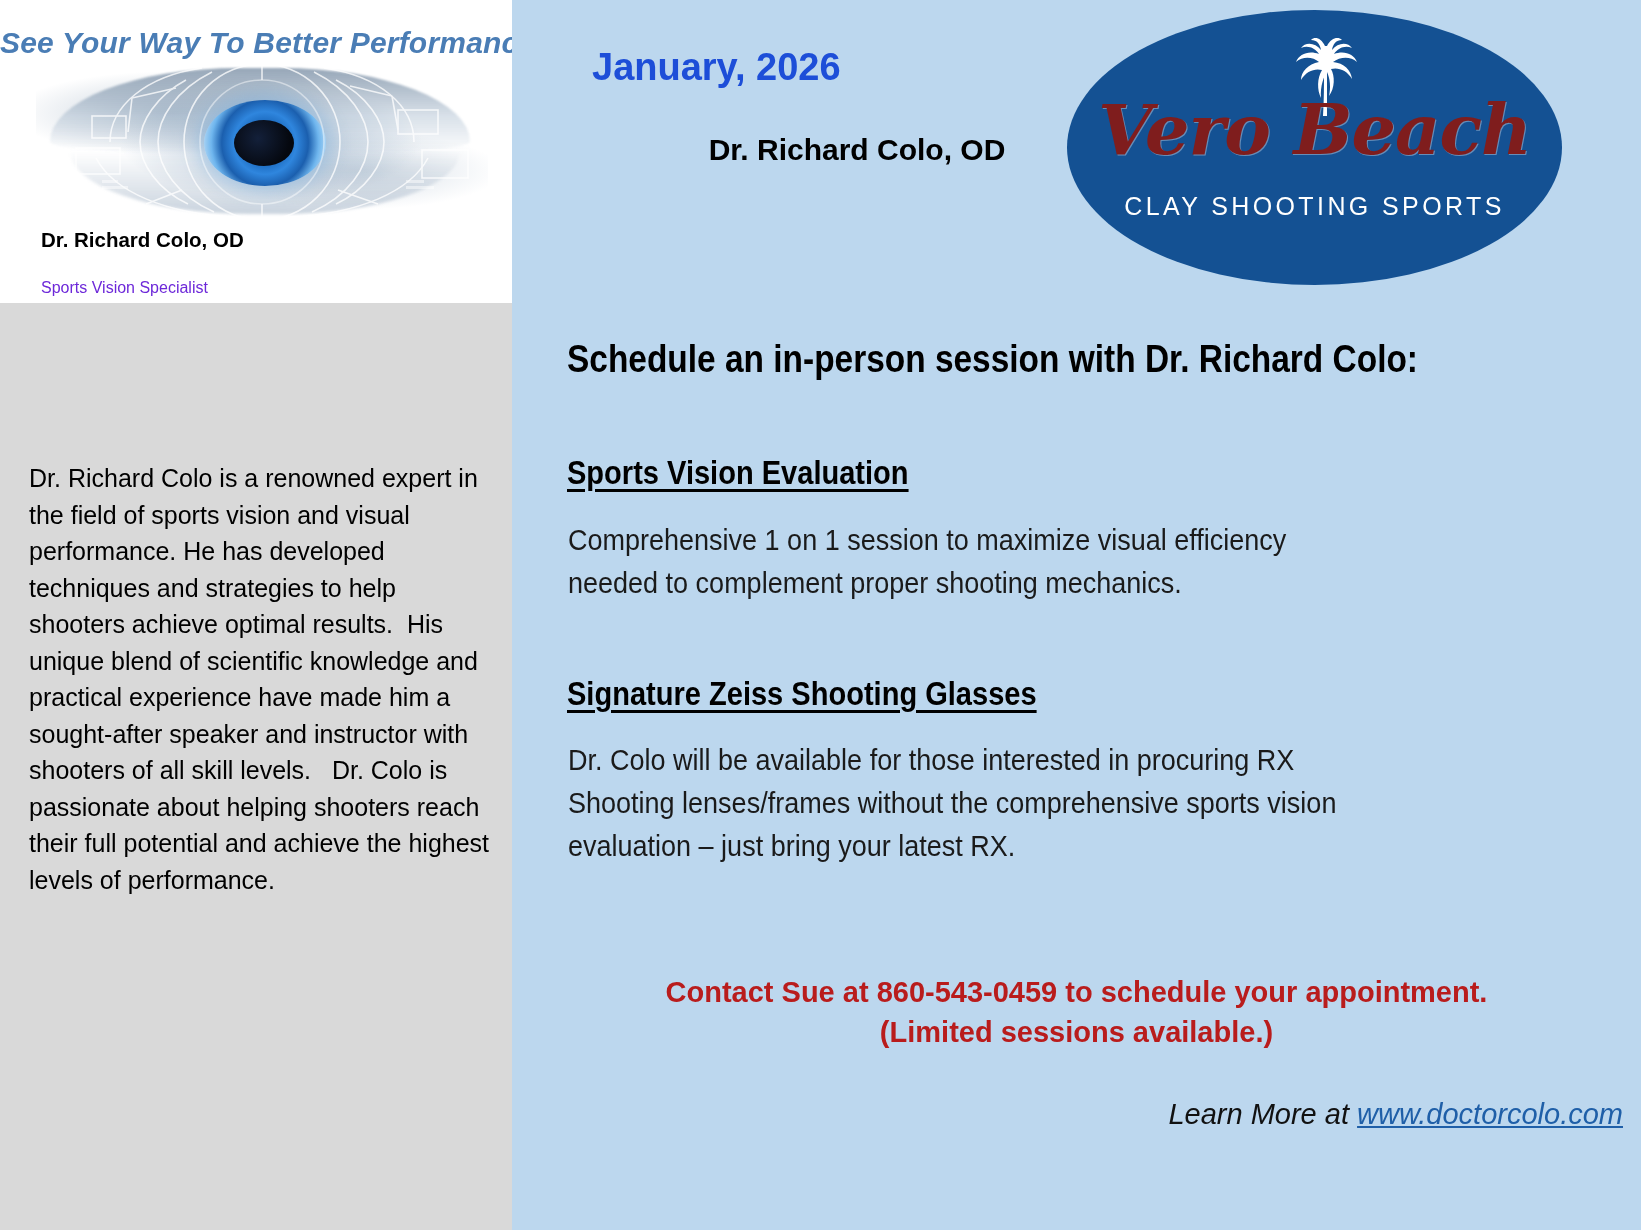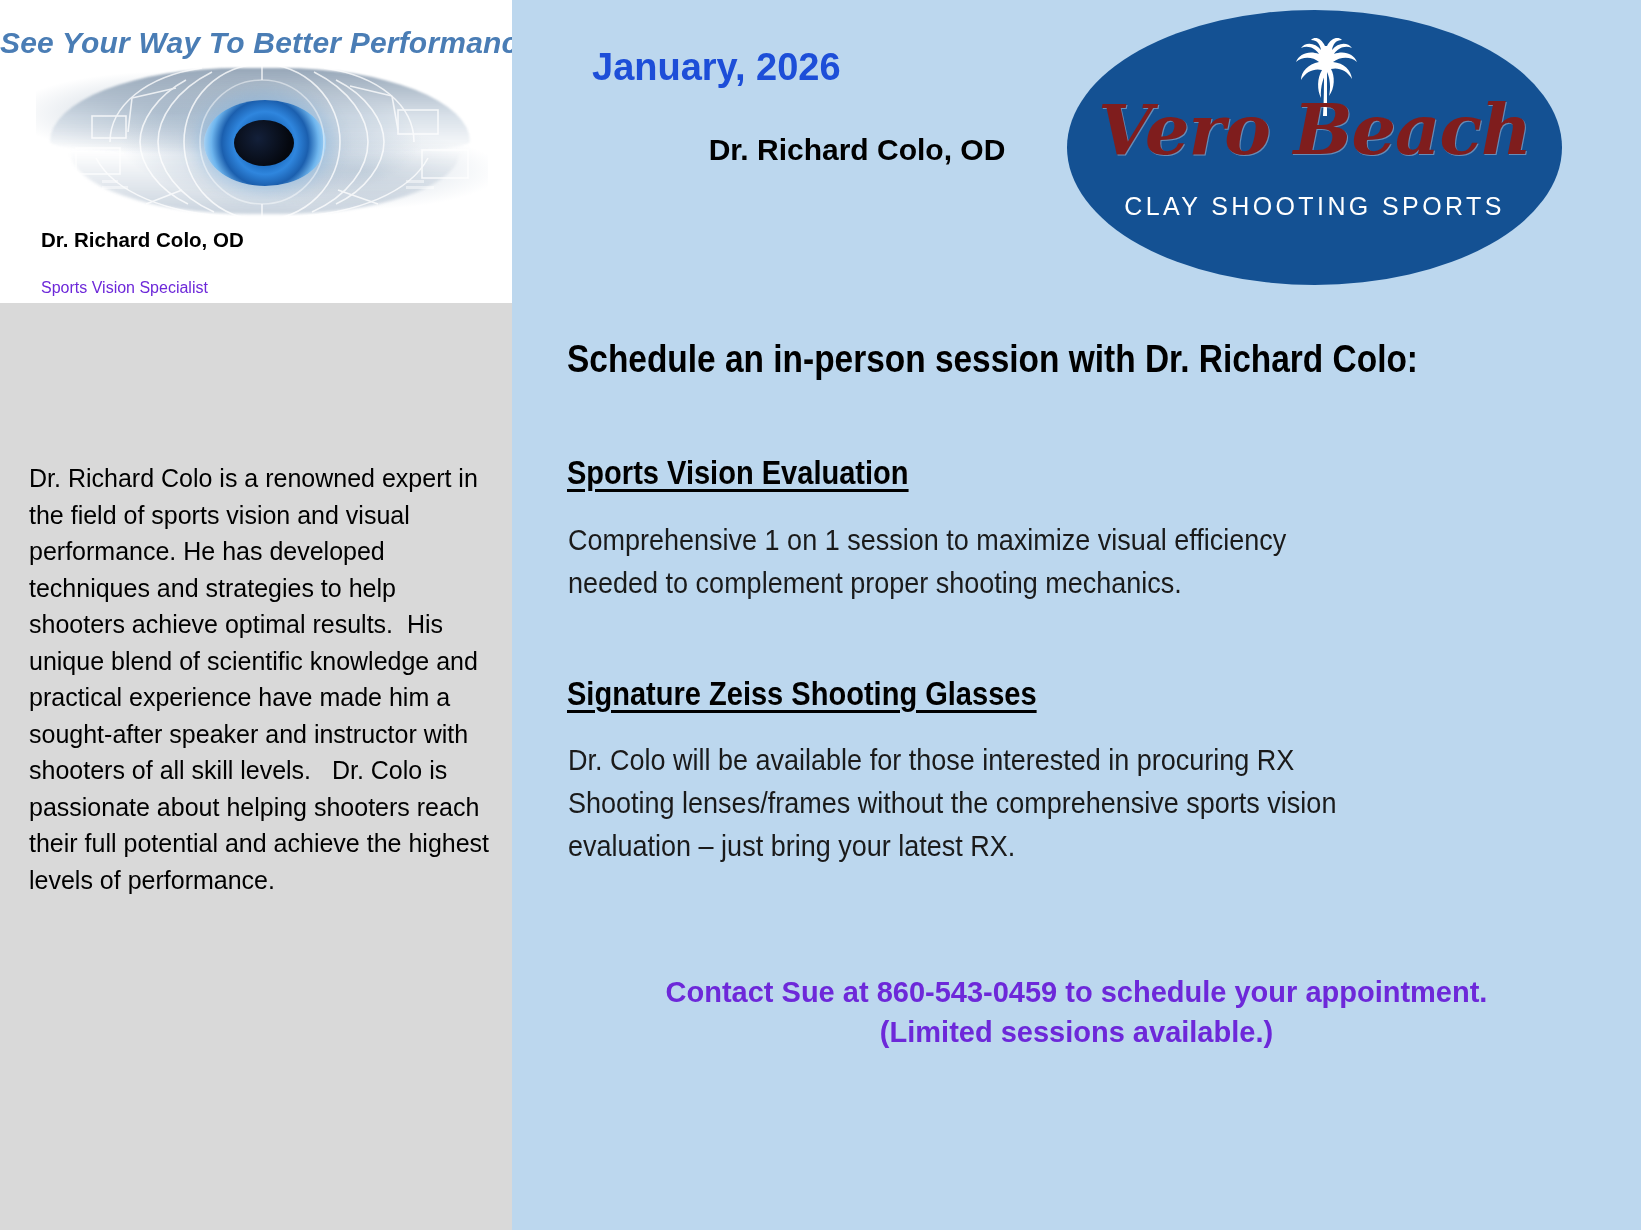--- a/index.html
+++ b/index.html
@@ -265,21 +265,21 @@
 
   #contact-block {
     position: absolute;
     left: 0;
     top: 972px;
     width: 1129px;
     text-align: center;
     font-weight: bold;
     font-size: 29px;
     line-height: 40px;
-    color: #6d28d9;
+    color: #b91c1c;
     white-space: pre-line;
   }
   #learn-more {
     position: absolute;
     right: 18px;
     top: 1098px;
     font-family: "Liberation Sans", sans-serif;
     font-style: italic;
     font-size: 29px;
     color: #111111;
@@ -369,15 +369,16 @@
 needed to complement proper shooting mechanics.</div>
 
     <div id="szsg-title" class="cond section-title">Signature Zeiss Shooting Glasses</div>
     <div id="szsg-body" class="cond section-body">Dr. Colo will be available for those interested in procuring RX
 Shooting lenses/frames without the comprehensive sports vision
 evaluation – just bring your latest RX.</div>
 
     <div id="contact-block" class="cond">Contact Sue at 860-543-0459 to schedule your appointment.
 (Limited sessions available.)</div>
 
+    <div id="learn-more"><span>Learn More at </span><a href="#">www.doctorcolo.com</a></div>
   </div>
 
 </div>
 
 </body></html>

